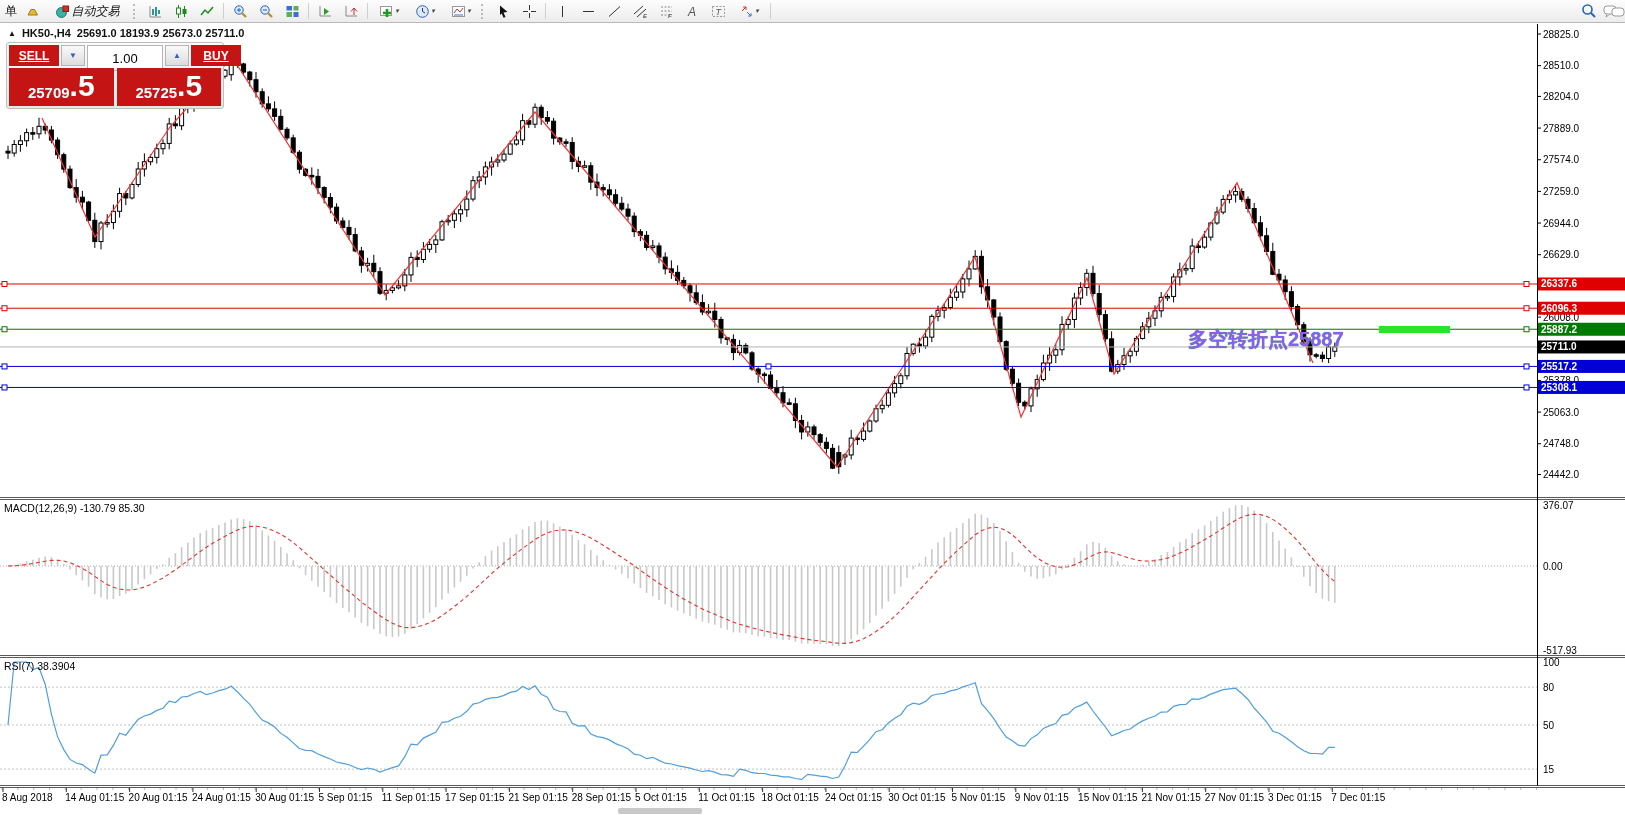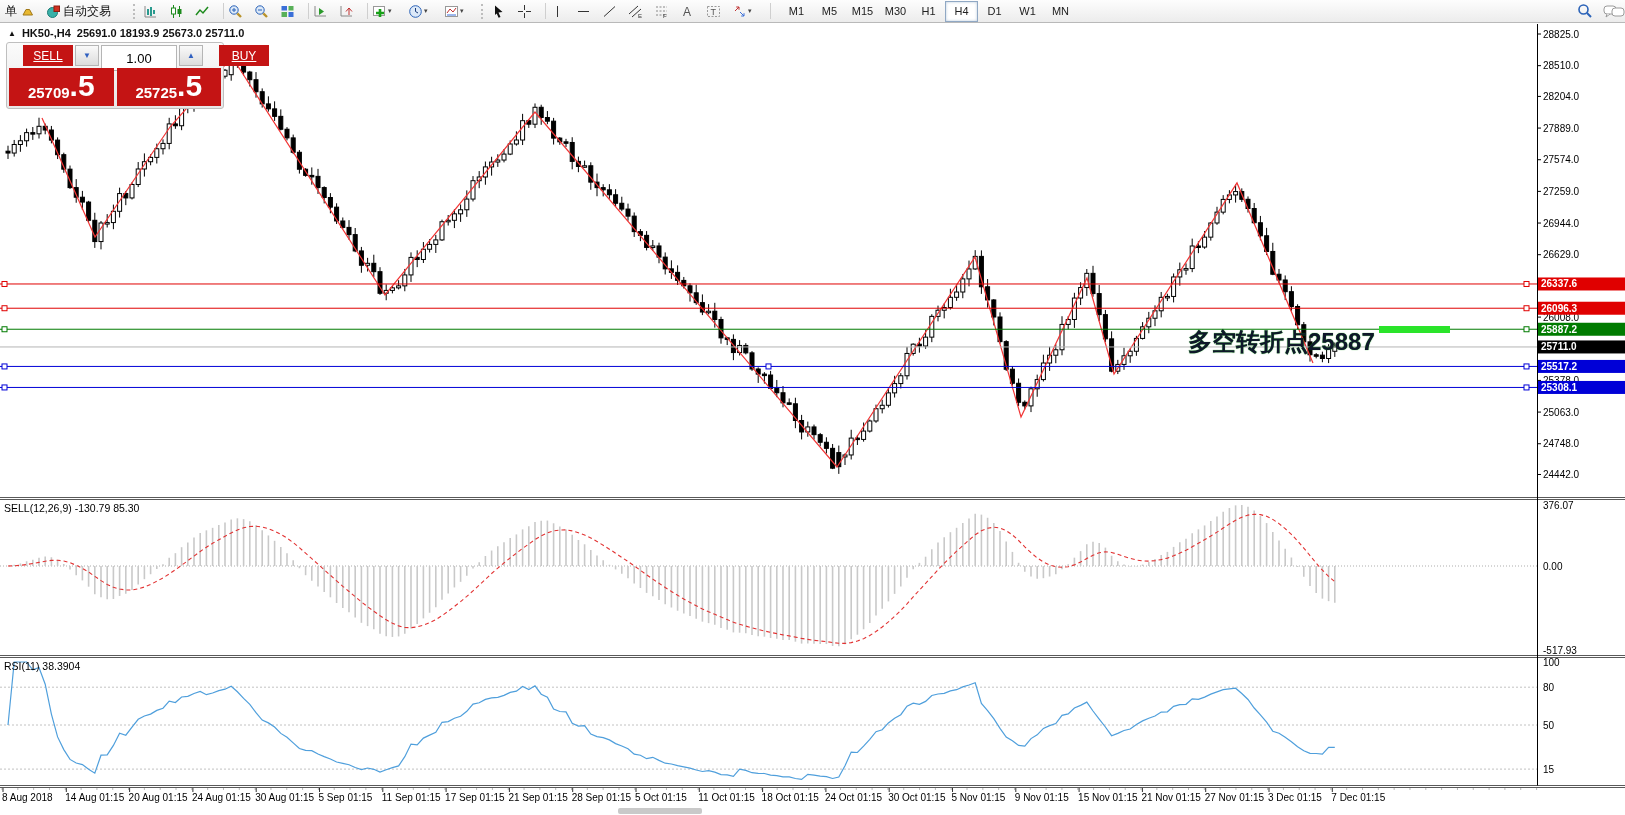--- a/index.html
+++ b/index.html
@@ -4,59 +4,59 @@
 <style>
   html,body{margin:0;padding:0}
   body{width:1625px;height:815px;overflow:hidden;position:relative;background:#fff;
        font-family:"Liberation Sans",sans-serif;}
   svg text{font-family:"Liberation Sans",sans-serif;}
 
   
   .toolbar{position:absolute;top:0;left:0;width:1625px;height:23px;box-sizing:border-box;
     background:linear-gradient(#fdfdfd,#ececec);border-bottom:1px solid #b9b9b9;
     display:flex;align-items:center;padding:0 3px;z-index:10;}
-  .tb-btn{height:19px;min-width:24px;display:flex;align-items:center;justify-content:flex-start;
-    border:1px solid transparent;border-radius:2px;cursor:default;}
+  .tb-btn{height:19px;min-width:24px;display:flex;align-items:center;justify-content:center;
+    border:1px solid transparent;border-radius:2px;cursor:default;font-style:italic;}
   .tb-label{font-size:12px;color:#111;margin:0 2px;white-space:nowrap;}
   .tb-sep{width:1px;height:16px;background:#cfcfcf;margin:0 3px;}
   .tb-handle{width:3px;height:15px;border-left:2px dotted #bdbdbd;margin:0 4px 0 2px;}
   .caret{font-size:7px;color:#444;margin-left:1px;}
   .tf-bar{display:flex;align-items:center;margin-left:6px;}
   .tf-btn{min-width:27px;height:19px;font-size:11px;color:#222;display:flex;align-items:center;
     justify-content:center;border:1px solid transparent;padding:0 2px;}
   .tf-btn.active{background:#fff;border:1px solid #90a8c4;box-shadow:inset 0 0 3px #b8c8da;}
   .tb-right{margin-left:auto;display:flex;align-items:center;}
 
   
   #chart-svg{position:absolute;top:0;left:0;z-index:1;}
   .symbol-bar{position:absolute;left:8px;top:27px;z-index:3;font-size:11px;font-weight:bold;
     color:#111;display:flex;align-items:center;gap:6px;}
   .symbol-bar .tri{font-size:8px;}
 
   .trade-widget{position:absolute;left:6px;top:42px;width:212px;z-index:5;
     background:linear-gradient(#fbfbfb,#e7e7e7);border:1px solid #bfbfbf;border-radius:3px;padding:2px;}
   .tw-row1{display:flex;height:21px;gap:2px;}
-  .tw-sell,.tw-buy{flex:0 0 50px;background:#c41414;color:#fff;font-size:12px;font-weight:normal;
-    display:flex;align-items:center;justify-content:center;text-decoration:underline;margin-left:14px;}
+  .tw-sell,.tw-buy{flex:0 0 50px;background:#c41414;color:#fff;font-size:12px;font-weight:bold;
+    display:flex;align-items:center;justify-content:center;text-decoration:underline;}
   .tw-spin{flex:0 0 22px;background:linear-gradient(#fafafa,#dcdcdc);border:1px solid #b5b5b5;
     color:#3060c0;font-size:8px;display:flex;align-items:center;justify-content:center;}
   .vol-input{flex:1;width:50px;border:1px solid #b5b5b5;font-size:13px;text-align:center;
     font-family:"Liberation Sans",sans-serif;padding:12px;}
   .tw-row2{display:flex;gap:3px;margin-top:2px;}
   .tw-price{flex:1;height:37px;background:#c41414;color:#fff;display:flex;align-items:baseline;
     justify-content:center;padding-top:1px;}
   .price-int{font-size:15px;font-weight:bold;align-self:center;margin-top:10px;}
   .price-frac{font-size:30px;font-weight:bold;line-height:34px;}
 
   .ind-header{position:absolute;left:4px;z-index:3;font-size:10.5px;color:#000;}
   #macd-header{top:502px;}
   #rsi-header{top:660px;}
 
-  .annotation{position:absolute;left:1188px;top:326px;z-index:4;font-size:24px;font-weight:bold;
-    color:#0f172a;white-space:nowrap;font-family:"Liberation Sans","DejaVu Sans",sans-serif;
+  .annotation{position:absolute;left:1188px;top:326px;z-index:4;font-size:20px;font-weight:bold;
+    color:#8b5cf6;white-space:nowrap;font-family:"Liberation Sans","DejaVu Sans",sans-serif;
     text-shadow:0 0 1px #0c9e0c;}
   .green-bar{position:absolute;left:1379px;top:326px;width:71px;height:7px;background:#2ae42a;z-index:4;}
 
   .icon{display:block;}
 </style>
 </head>
 <body>
 
 <div class="toolbar">
   <span class="tb-label">单</span>
@@ -215,31 +215,20 @@
   <span class="tb-btn" style="min-width:34px">
     <svg class="icon" width="15" height="15">
         <path d="M3,7 L7,3 M7,3 H4.2 M7,3 V5.8" stroke="#c03030" fill="none"></path>
         <path d="M8,8 L12,12 M12,12 H9.2 M12,12 V9.2" stroke="#3a6fd8" fill="none"></path>
       </svg>
     <span class="caret">▾</span>
   </span>
 
   <span class="tb-sep"></span>
 
-  <span class="tf-bar">
-      <span class="tf-btn">M1</span>
-      <span class="tf-btn">M5</span>
-      <span class="tf-btn">M15</span>
-      <span class="tf-btn">M30</span>
-      <span class="tf-btn">H1</span>
-      <span class="tf-btn active">H4</span>
-      <span class="tf-btn">D1</span>
-      <span class="tf-btn">W1</span>
-      <span class="tf-btn">MN</span>
-    </span>
 
   <span class="tb-right">
     <span class="tb-btn">
       <svg class="icon" width="16" height="16">
           <circle cx="6.5" cy="6.5" r="4.5" fill="none" stroke="#2a62b8" stroke-width="1.6"></circle>
           <path d="M10,10 L14,14" stroke="#2a62b8" stroke-width="2"></path>
         </svg>
     </span>
     <span class="tb-btn" style="margin-right:-8px">
       <svg class="icon" width="26" height="16">
@@ -1146,22 +1135,22 @@
       <span class="price-frac">.5</span>
     </div>
     <div class="tw-price">
       <span class="price-int">25725</span>
       <span class="price-frac">.5</span>
     </div>
   </div>
 </div>
 
 <div class="ind-header" id="macd-header">
-  <span>SELL(12,26,9)</span>
+  <span>MACD(12,26,9)</span>
   <span>-130.79 85.30</span>
 </div>
 <div class="ind-header" id="rsi-header">
-  <span>RSI(11)</span>
+  <span>RSI(7)</span>
   <span>38.3904</span>
 </div>
 
 <div class="annotation">多空转折点25887</div>
 <div class="green-bar"></div>
 
 </body></html>

